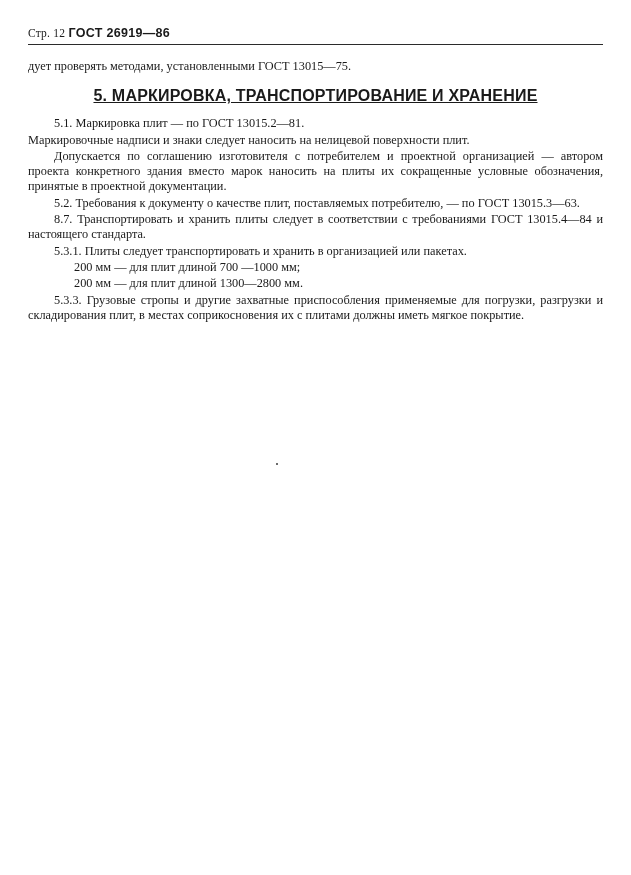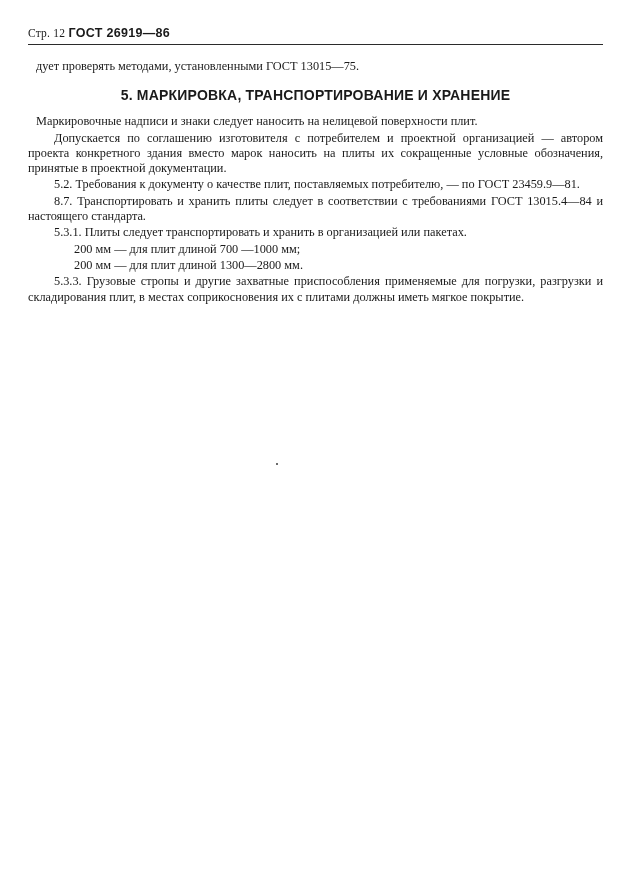--- a/index.html
+++ b/index.html
@@ -49,29 +49,29 @@
     font-size: 12.3px;
     line-height: 15.3px;
     text-align: justify;
     text-justify: inter-word;
   }
   p.indent {
     text-indent: 26px;
   }
   p.hang {
     text-indent: 0;
-    margin-left: 8px;
   }
   .section-title {
     text-align: center;
     font-family: "Liberation Sans", sans-serif;
     font-weight: bold;
-    font-size: 14px;
+    font-size: 16px;
     letter-spacing: 0.2px;
     margin: 13px 0 11px 0;
+    text-decoration: underline;
   }
   .mono-indent {
     text-indent: 46px;
   }
   .stray-dot {
     position: absolute;
     left: 276px;
     top: 463px;
     width: 2px;
     height: 2px;
@@ -88,23 +88,24 @@
     <div class="header-line">
       <span class="page-label">Стр. 12</span>
       <span class="std-code">ГОСТ 26919—86</span>
     </div>
     <hr class="rule">
 
     <p class="body-text hang">дует проверять методами, установленными ГОСТ 13015—75.</p>
 
     <div class="section-title">5. МАРКИРОВКА, ТРАНСПОРТИРОВАНИЕ И ХРАНЕНИЕ</div>
 
+    <p class="body-text indent">5.1. Маркировка плит — по ГОСТ 13015.2—81.</p>
     <p class="body-text hang">Маркировочные надписи и знаки следует наносить на нелицевой поверхности плит.</p>
     <p class="body-text indent">Допускается по соглашению изготовителя с потребителем и проектной организацией — автором проекта конкретного здания вместо марок наносить на плиты их сокращенные условные обозначения, принятые в проектной документации.</p>
-    <p class="body-text indent">5.2. Требования к документу о качестве плит, поставляемых        потребителю,   —   по   ГОСТ 23459.9—81.</p>
+    <p class="body-text indent">5.2. Требования к документу о качестве плит, поставляемых        потребителю,   —   по   ГОСТ 13015.3—63.</p>
     <p class="body-text indent">8.7. Транспортировать и хранить плиты следует в соответствии с требованиями ГОСТ 13015.4—84 и настоящего стандарта.</p>
     <p class="body-text indent">5.3.1. Плиты следует транспортировать и  хранить в организацией или пакетах.</p>
     <p class="body-text mono-indent">200 мм  —  для плит длиной 700 —1000 мм;</p>
     <p class="body-text mono-indent">200 мм  —  для плит длиной 1300—2800 мм.</p>
     <p class="body-text indent">5.3.3. Грузовые стропы и другие захватные приспособления применяемые для погрузки, разгрузки и складирования плит, в местах соприкосновения их с плитами должны иметь мягкое покрытие.</p>
 
   </div>
   <div class="stray-dot"></div>
 </div>
 

